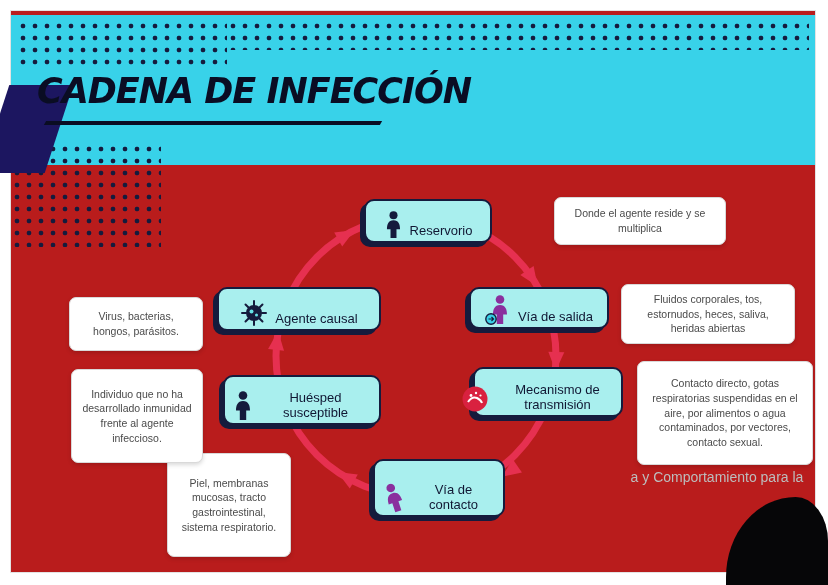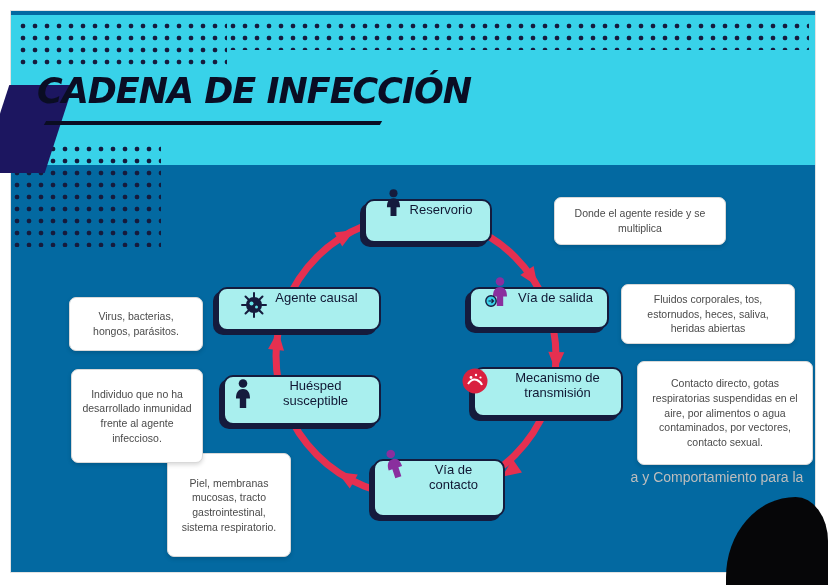--- a/index.html
+++ b/index.html
@@ -2,21 +2,21 @@
 <html style="--header-cyan: #38d2e9; --navy: #151b3d; --accent-indigo: #1c1660; --node-fill: #a9efee; --arrow-red: #e63050; --person-purple: #8a2f9e; --transmission-red: #d9213f; --germ-cyan: #66e3e8; --title-ink: #0a0d23;"><head>
 <meta charset="utf-8">
 <style>
   html,body { margin:0; padding:0; background:#ffffff; }
   .frame {
     position:relative; width:828px; height:585px; background:#ffffff;
     overflow:hidden; font-family:"Liberation Sans", sans-serif;
   }
   .slide {
     position:absolute; left:10px; top:10px; width:806px; height:563px;
-    background:#0369a1; border:1px solid #e3e3e3; box-sizing:border-box;padding-left:22px;
+    background:#b91c1c; border:1px solid #e3e3e3; box-sizing:border-box;padding-left:22px;
   }
 
   
   .header {
     position:absolute; left:0; top:4px; width:100%; height:150px;
     background:var(--header-cyan,#38d2e9); overflow:visible;
   }
   .dots {
     position:absolute;
     background-image:radial-gradient(circle, var(--navy,#151b3d) 2px, transparent 2.7px);
@@ -40,21 +40,21 @@
     background:var(--title-ink,#0a0d23); transform:skewX(-30deg); z-index:2;
   }
 
   
   .diagram { position:absolute; left:0; top:0; width:806px; height:563px; }
   .cycle { position:absolute; left:0; top:0; z-index:1; }
   .cycle circle { stroke:var(--arrow-red,#e63050); stroke-width:7; fill:none; }
   .cycle path.arrow { fill:var(--arrow-red,#e63050); }
 
   .node {
-    position:absolute; display:flex; align-items:flex-start; justify-content:center;
+    position:absolute; display:flex; align-items:flex-end; justify-content:center;
     gap:7px; background:var(--node-fill,#a9efee);
     border:2px solid var(--navy,#151b3d); border-radius:10px;
     box-shadow:-4px 4px 0 var(--navy,#151b3d);
     padding:2px 8px; box-sizing:border-box; z-index:3;
   }
   .node-label {
     font-size:13px; color:#101733; text-align:center; line-height:1.15; font-weight:500;
   }
   .icon { display:inline-flex; flex:0 0 auto; }
   .icon.pop { margin-top:-14px; }

